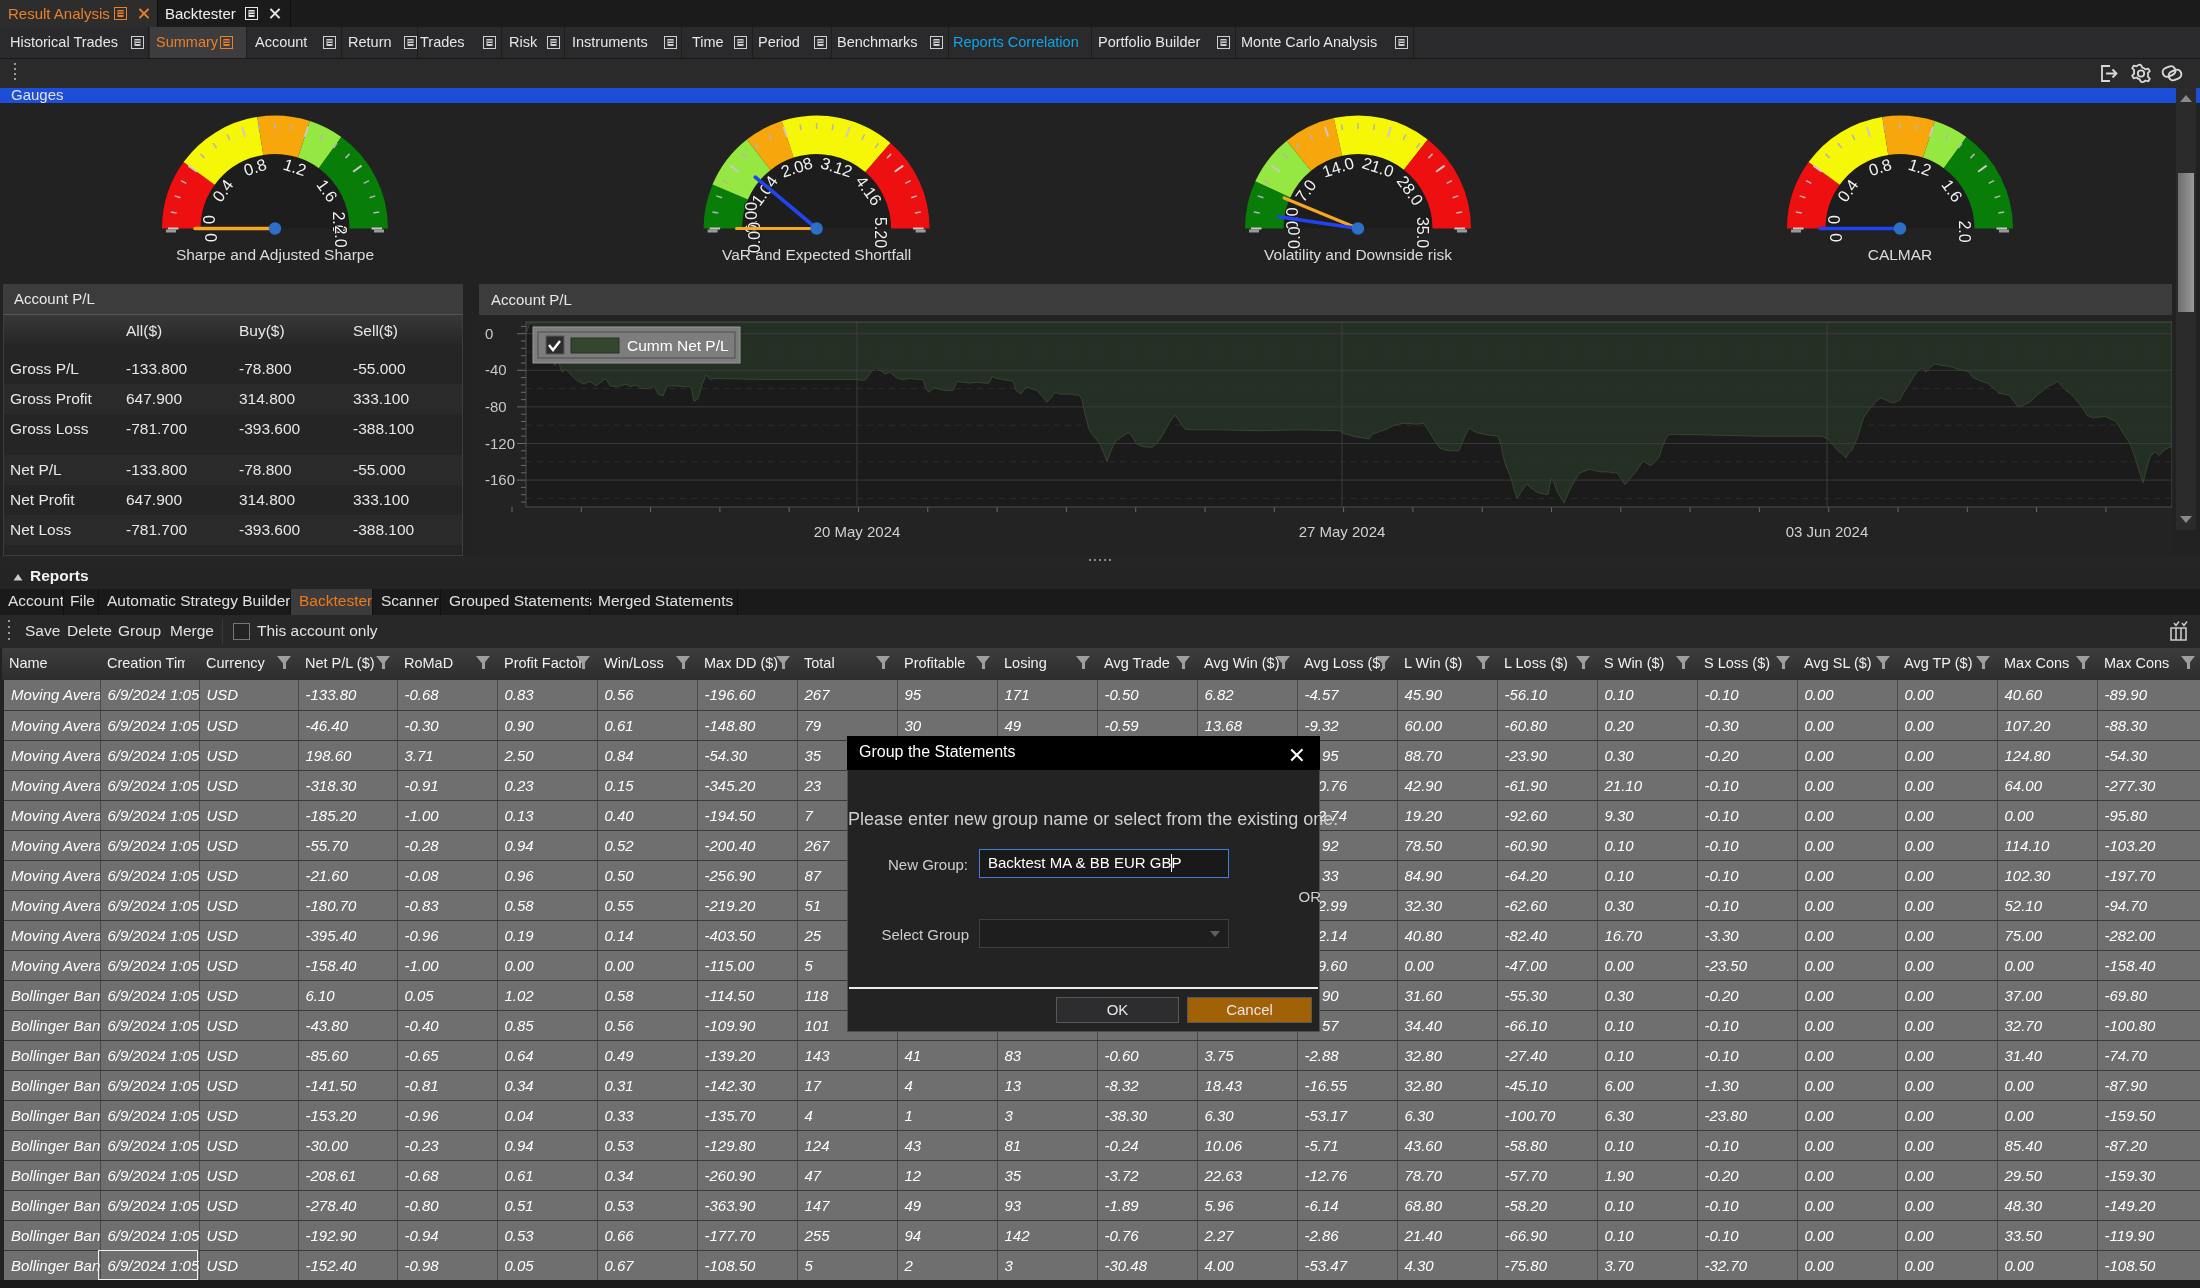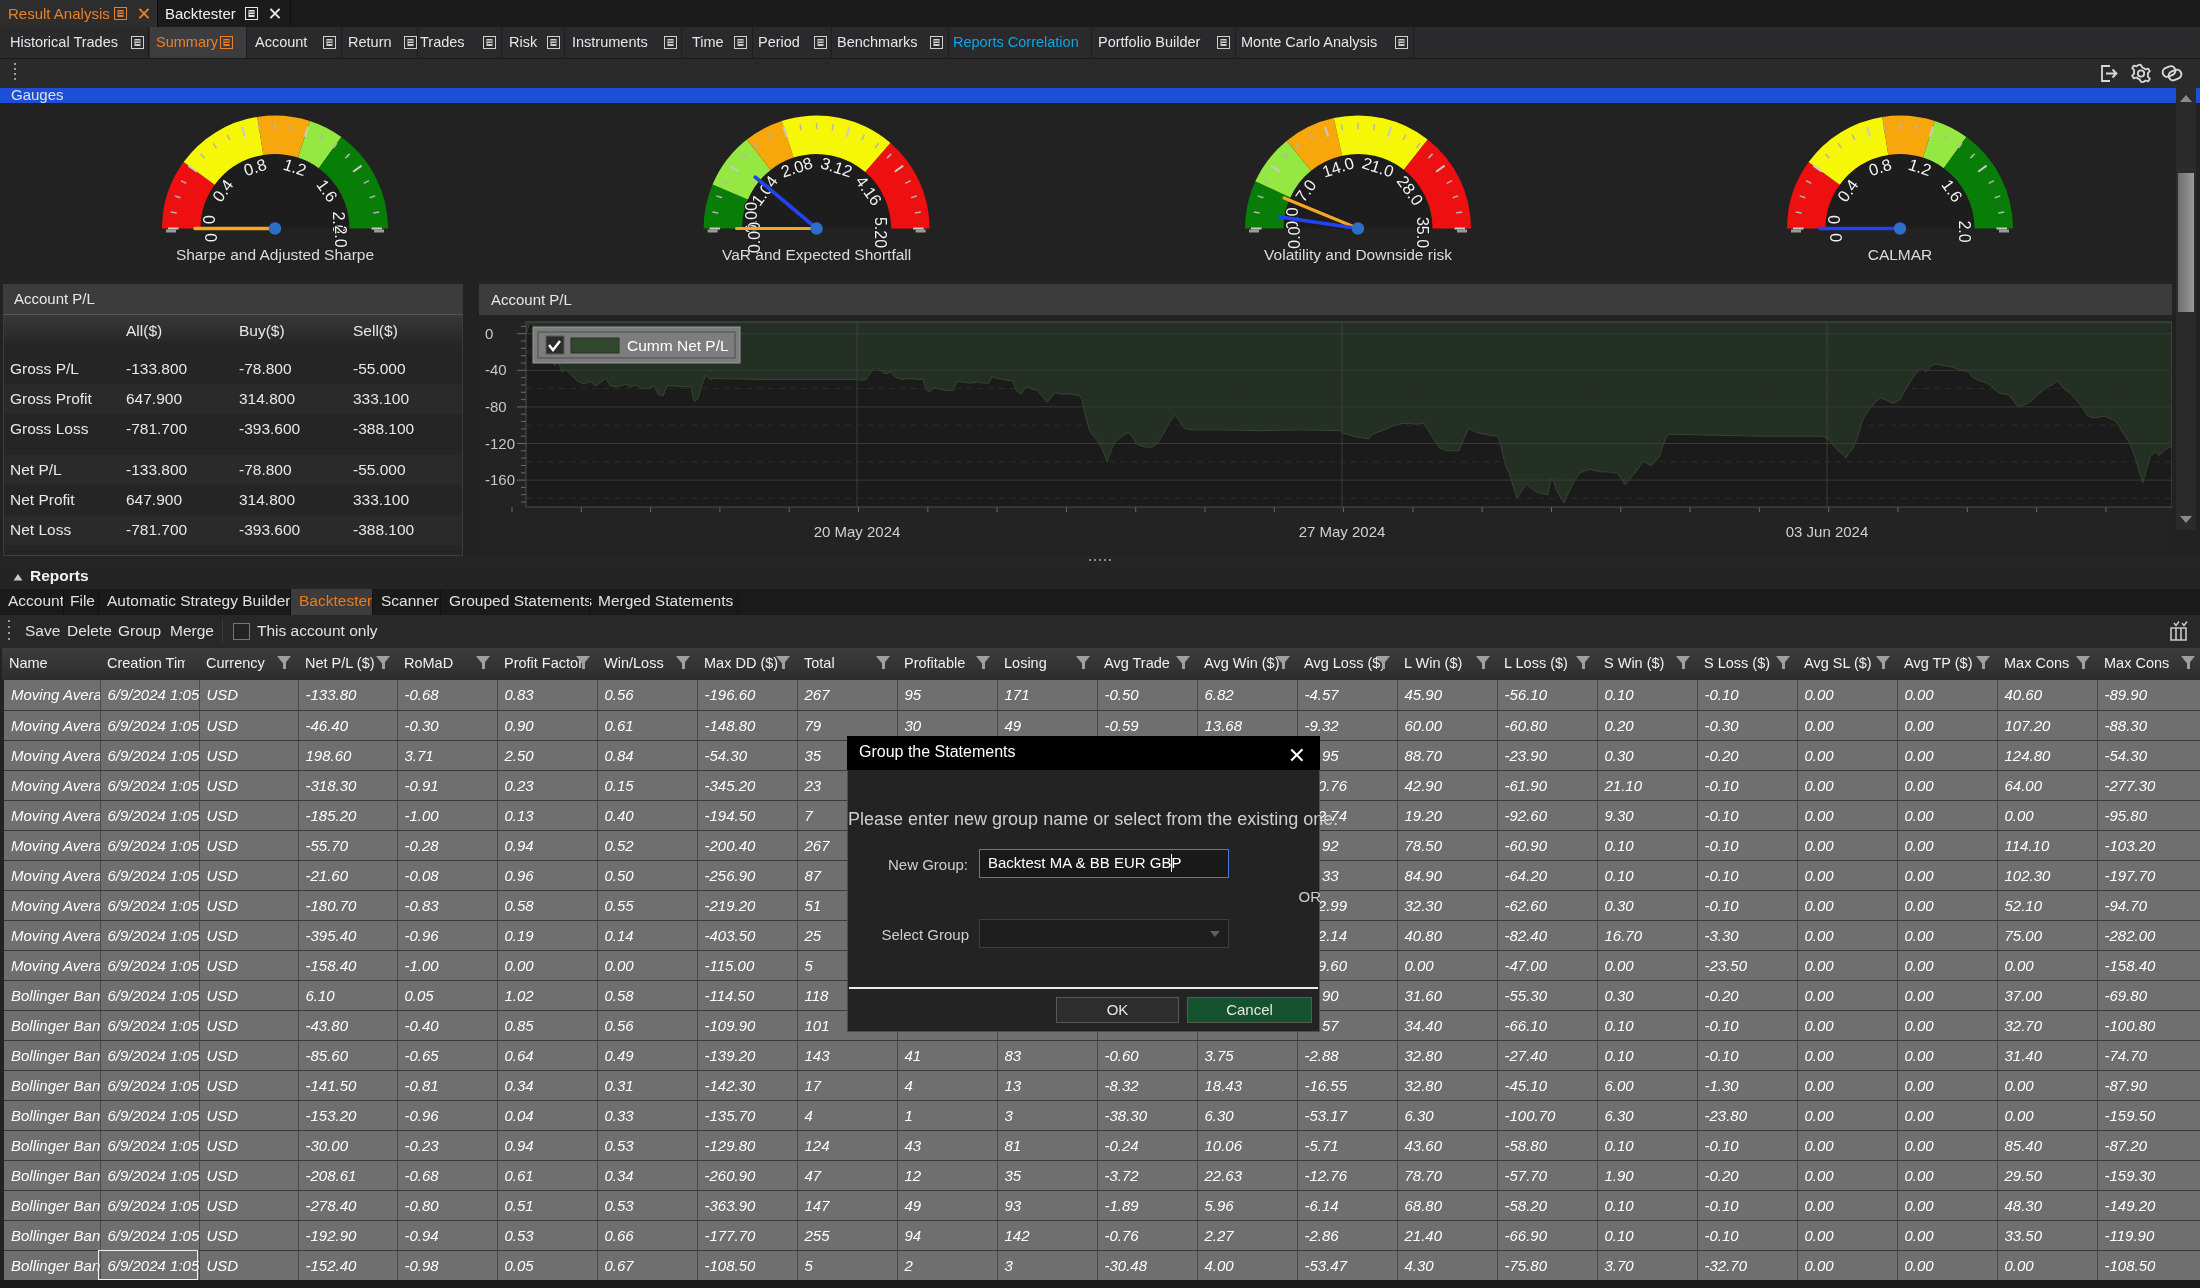--- a/index.html
+++ b/index.html
@@ -1035,13 +1035,13 @@
 </div>
 <div class="txt" style="left:0;top:151px;width:473px;text-align:right;font-size:15px;color:#cfcfcf">OR</div>
 <div class="txt" style="left:0px;top:189px;width:121px;text-align:right;font-size:15px;color:#cfcfcf">Select Group</div>
 <div class="abs" style="left:131px;top:182px;width:250px;height:29px;background:#1e1e1e;border:1px solid #3f3f3f">
   <svg class="abs" style="right:8px;top:11px" width="10" height="6">
         <path d="M0,0 h10 l-5,6 z" fill="#5f5f5f"></path>
       </svg>
 </div>
 <div class="abs" style="left:1px;top:250px;width:469px;height:2px;background:#ececec"></div>
 <div class="abs" style="left:208px;top:260px;width:123px;height:26px;background:#2d2d2f;border:1px solid #585858;text-align:center;font-size:15px;color:#e6e6e6;line-height:24px">OK</div>
-<div class="abs" style="left:339px;top:260px;width:125px;height:26px;background:#14532d;border:1px solid #585858;text-align:center;font-size:15px;color:#e6e6e6;line-height:24px">Cancel</div>
+<div class="abs" style="left:339px;top:260px;width:125px;height:26px;background:#a16207;border:1px solid #585858;text-align:center;font-size:15px;color:#e6e6e6;line-height:24px">Cancel</div>
 </div>
 </body></html>

